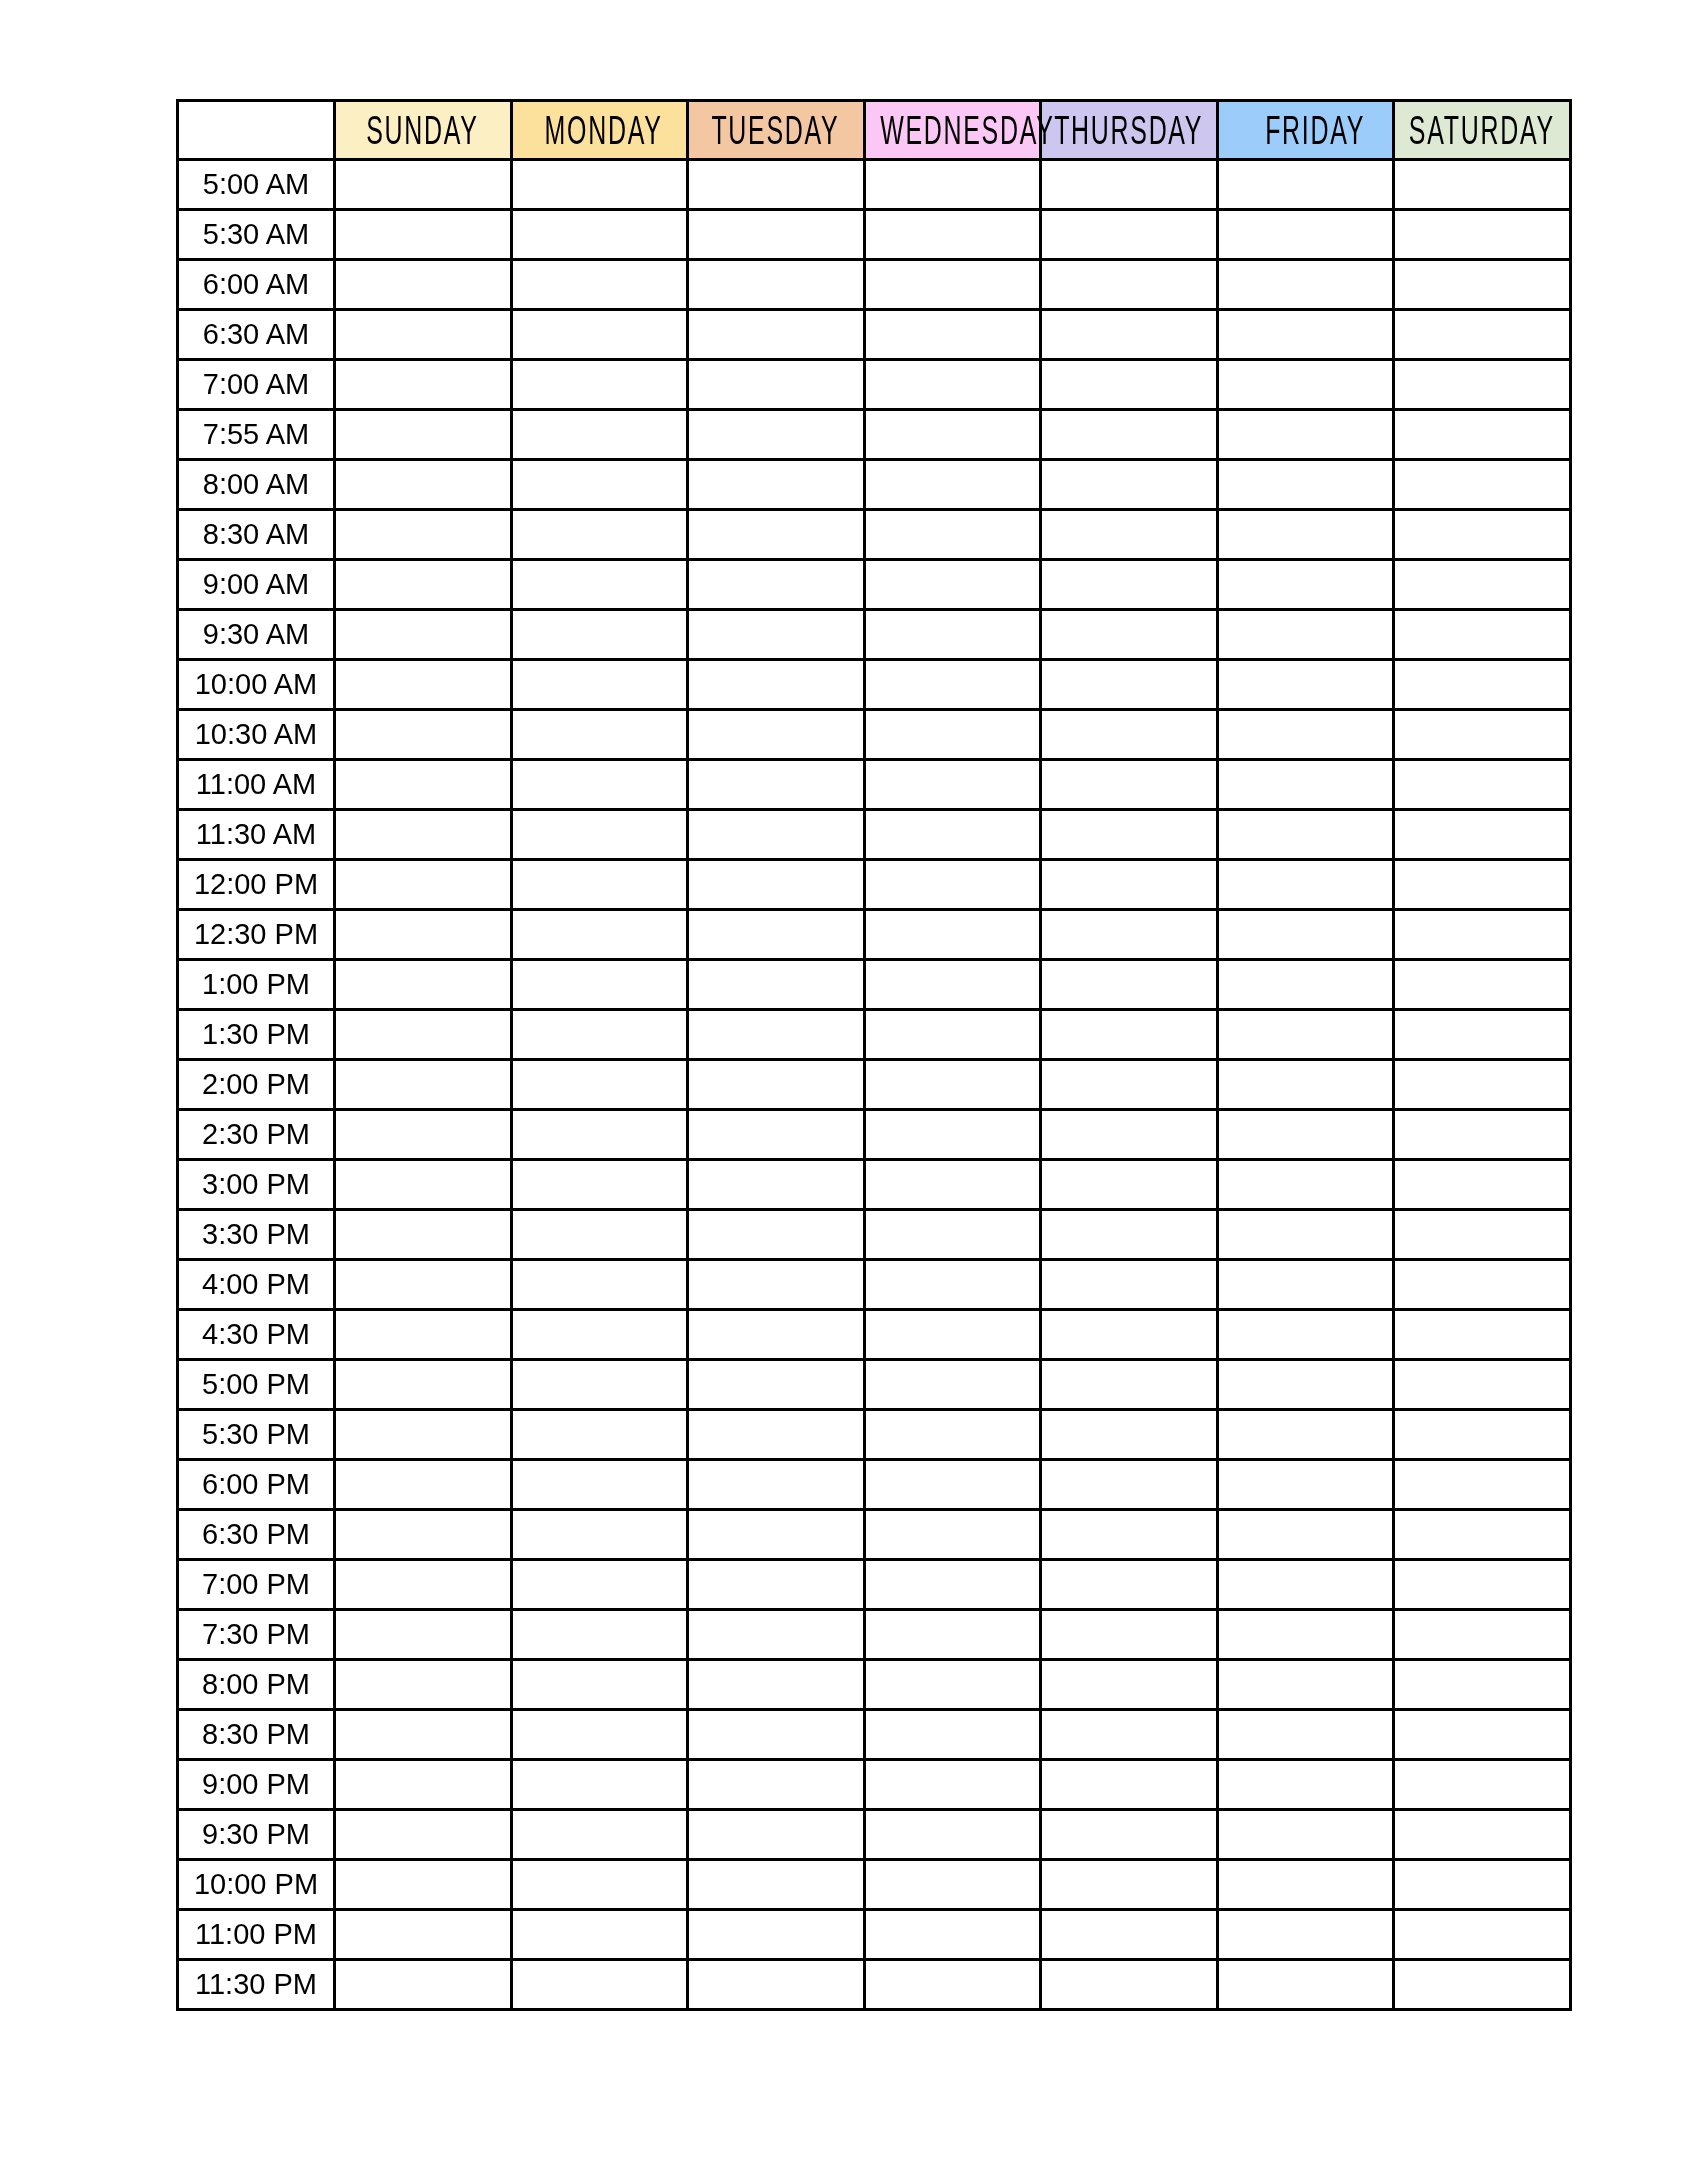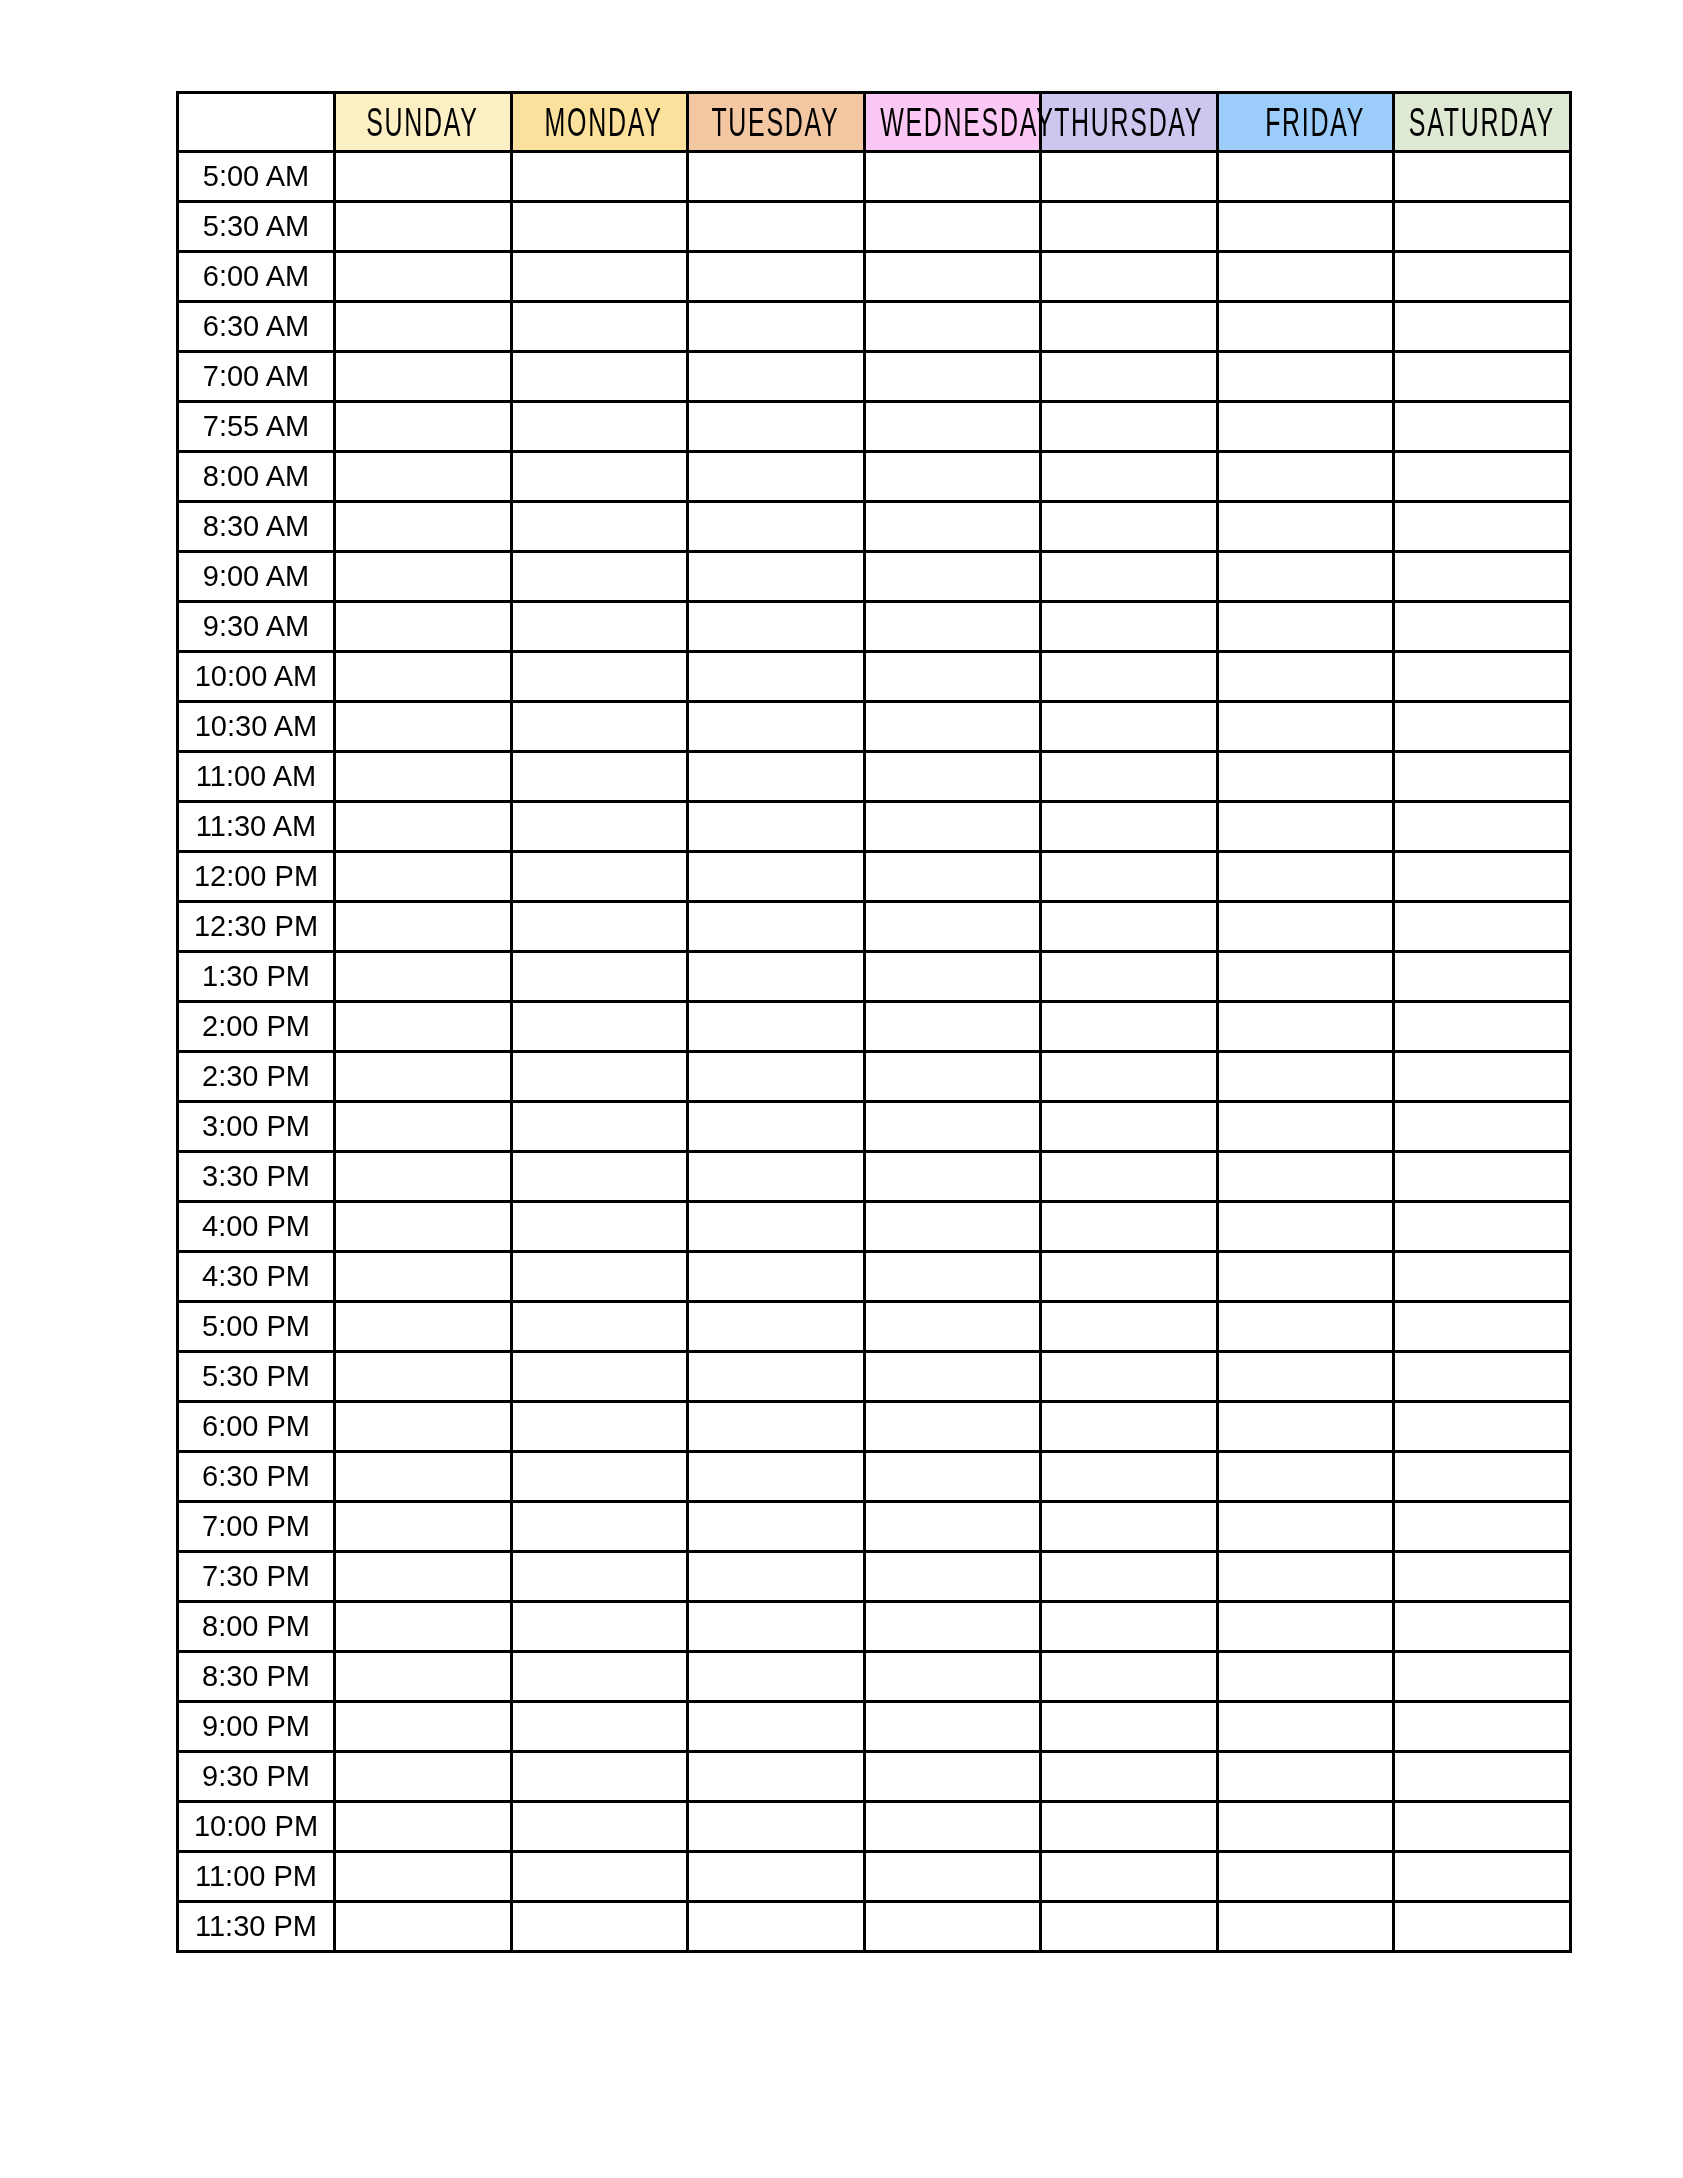--- a/index.html
+++ b/index.html
@@ -12,21 +12,21 @@
   .page {
     position: relative;
     width: 1683px;
     height: 2178px;
     background: #ffffff;
     overflow: hidden;
   }
   table.schedule {
     position: absolute;
     left: 176px;
-    top: 91px;
+    top: 99px;
     width: 1396px;
     border-collapse: collapse;
     table-layout: fixed;
   }
   table.schedule th,
   table.schedule td {
     border: 3px solid #000000;
     padding: 0;
     box-sizing: border-box;
     background: #ffffff;
@@ -242,20 +242,30 @@
           <td class="time-cell">12:30 PM</td>
           <td class="slot-cell"></td>
           <td class="slot-cell"></td>
           <td class="slot-cell"></td>
           <td class="slot-cell"></td>
           <td class="slot-cell"></td>
           <td class="slot-cell"></td>
           <td class="slot-cell"></td>
         </tr>
         <tr>
+          <td class="time-cell">1:00 PM</td>
+          <td class="slot-cell"></td>
+          <td class="slot-cell"></td>
+          <td class="slot-cell"></td>
+          <td class="slot-cell"></td>
+          <td class="slot-cell"></td>
+          <td class="slot-cell"></td>
+          <td class="slot-cell"></td>
+        </tr>
+        <tr>
           <td class="time-cell">1:30 PM</td>
           <td class="slot-cell"></td>
           <td class="slot-cell"></td>
           <td class="slot-cell"></td>
           <td class="slot-cell"></td>
           <td class="slot-cell"></td>
           <td class="slot-cell"></td>
           <td class="slot-cell"></td>
         </tr>
         <tr>

